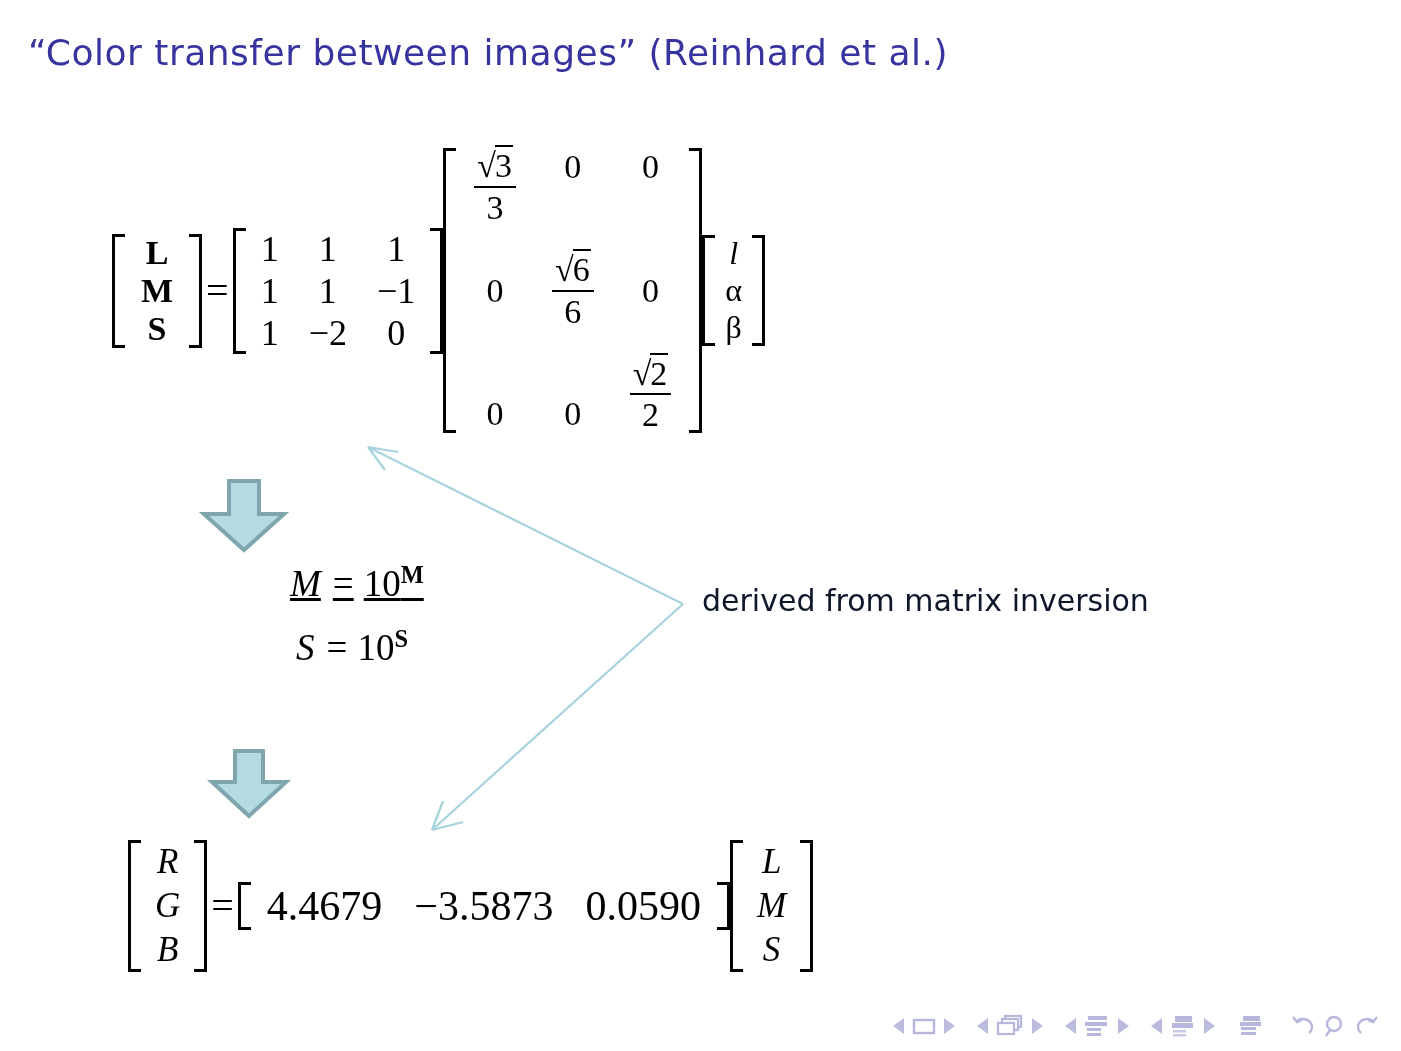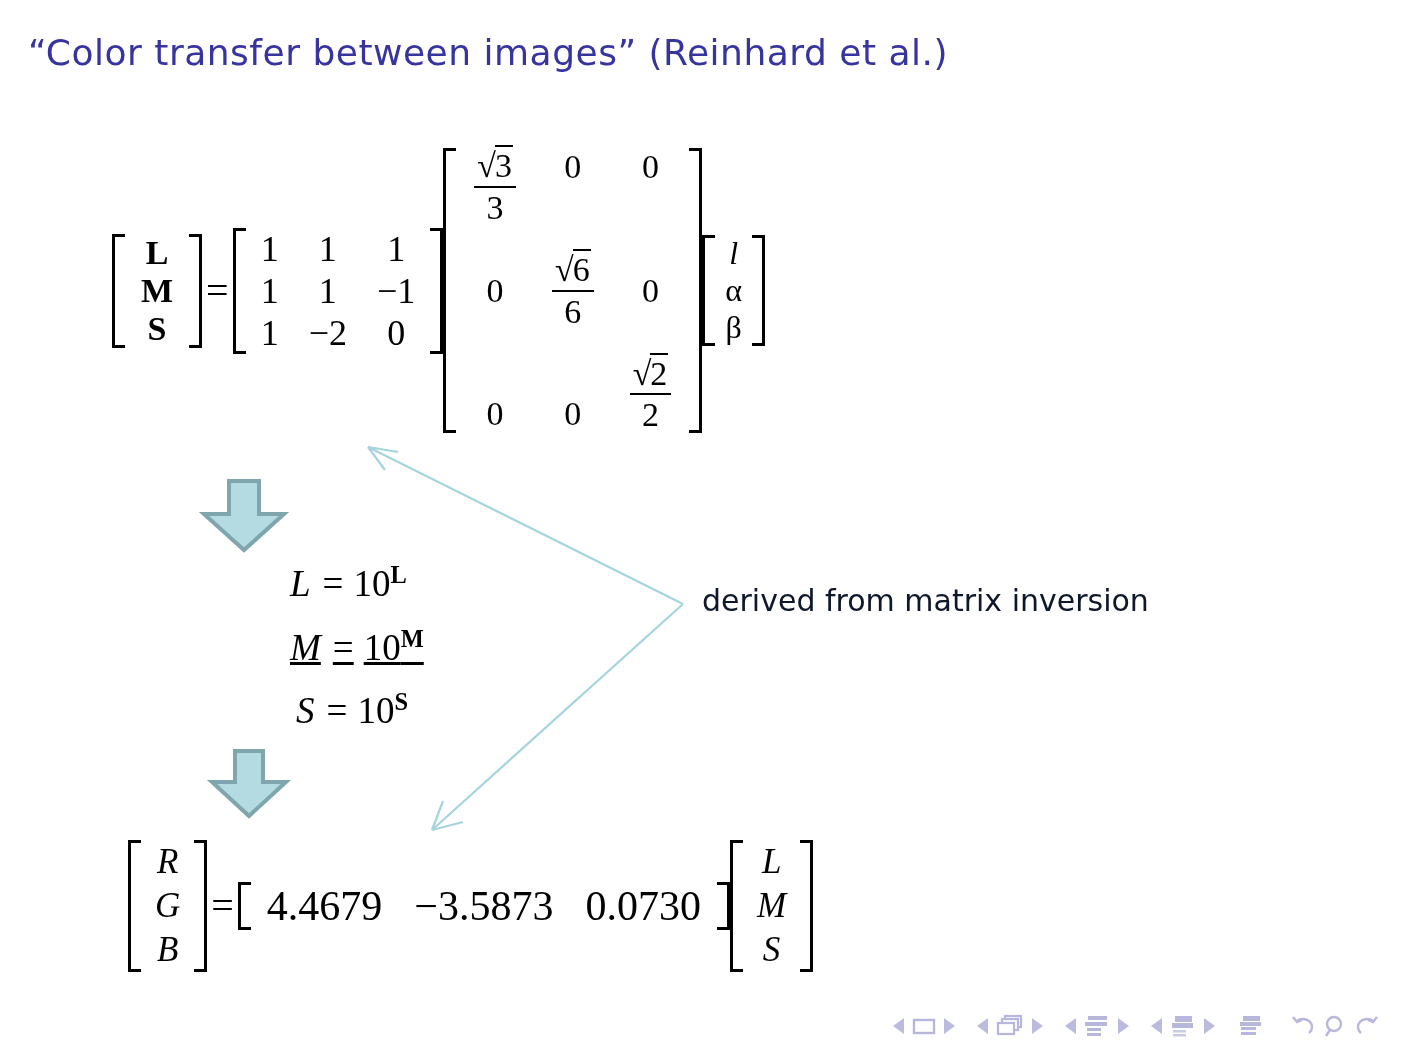--- a/index.html
+++ b/index.html
@@ -325,23 +325,20 @@
     </div>
     <span class="brk r"></span>
   </div>
 </div>
 
 <svg class="block-arrow" style="left:196px; top:478px;" width="96" height="76" viewBox="0 0 96 76">
   <polygon points="33,3 63,3 63,36 88,36 48,72 8,36 33,36"></polygon>
 </svg>
 
 <div id="eq-exponents" class="math">
-  <div class="exline r1">
-    <span class="var">L</span><span class="eq">=</span><span class="base">10</span><sup class="exp">L</sup>
-  </div>
   <div class="exline r2">
     <span class="var">M</span><span class="eq">=</span><span class="base">10</span><sup class="exp">M</sup>
   </div>
   <div class="exline r3">
     <span class="var">S</span><span class="eq">=</span><span class="base">10</span><sup class="exp">S</sup>
   </div>
 </div>
 
 <svg class="block-arrow" style="left:204px; top:748px;" width="90" height="72" viewBox="0 0 90 72">
   <polygon points="31,3 59,3 59,34 82,34 45,68 8,34 31,34"></polygon>
@@ -376,21 +373,21 @@
   </div>
 
   <span class="eqsign">=</span>
 
   <div class="mrow">
     <span class="brk l"></span>
     <div class="matbody mat-inv">
       <div class="matrow">
         <div class="matcell">4.4679</div>
         <div class="matcell">−3.5873</div>
-        <div class="matcell">0.0730</div>
+        <div class="matcell">0.0590</div>
       </div>
     </div>
     <span class="brk r"></span>
   </div>
 
   <div class="mrow">
     <span class="brk l"></span>
     <div class="matbody vec-lms2">
       <div class="matrow">
         <div class="matcell">L</div>

